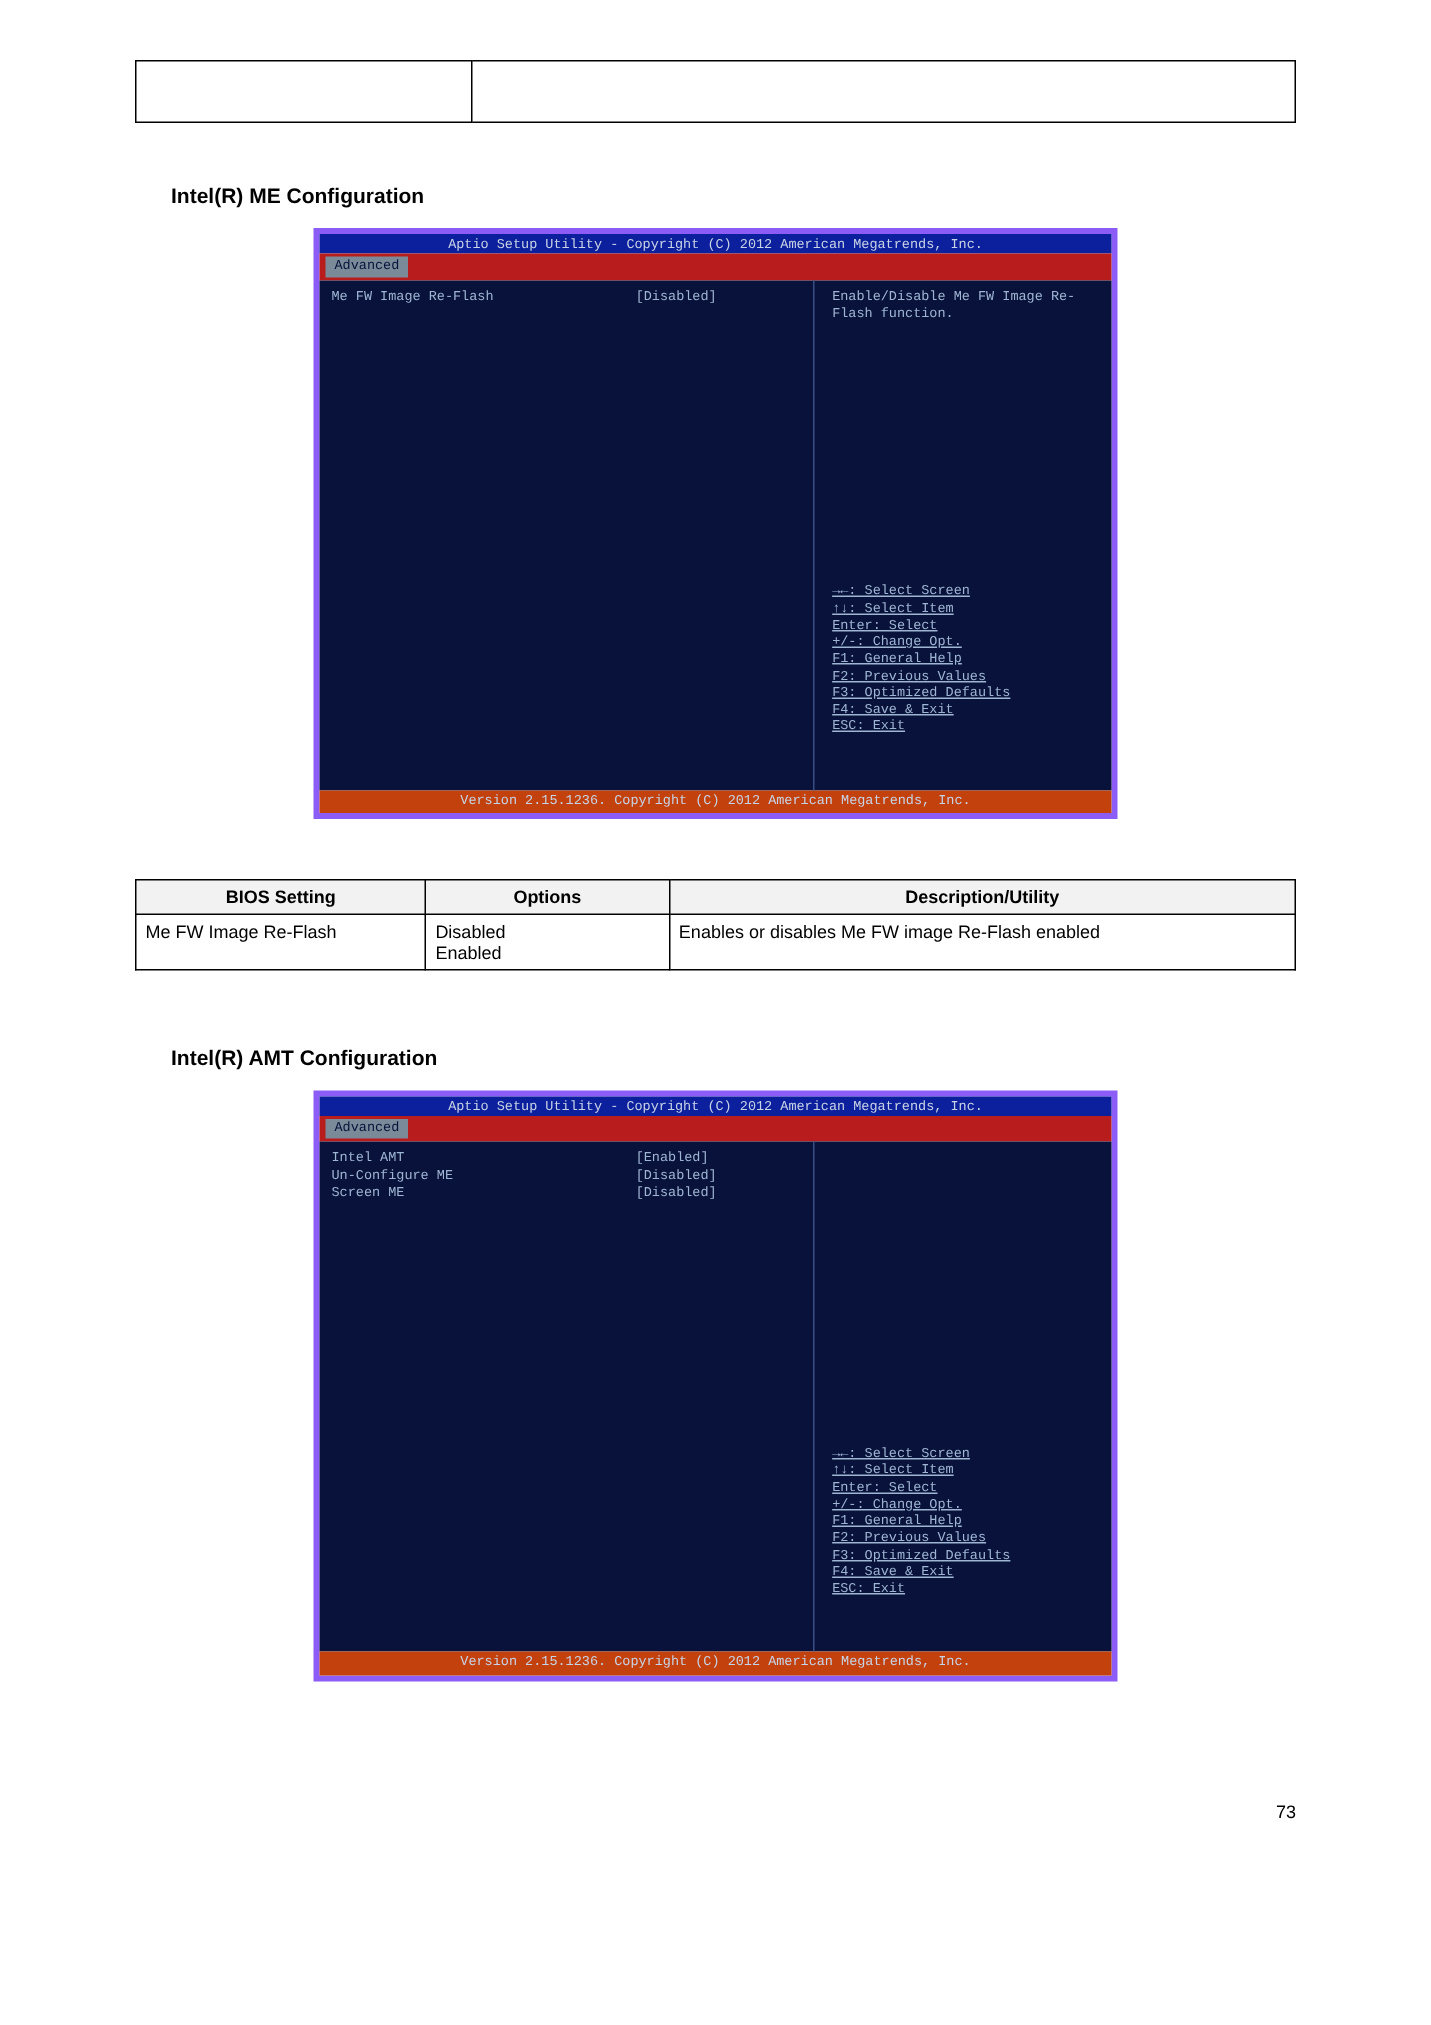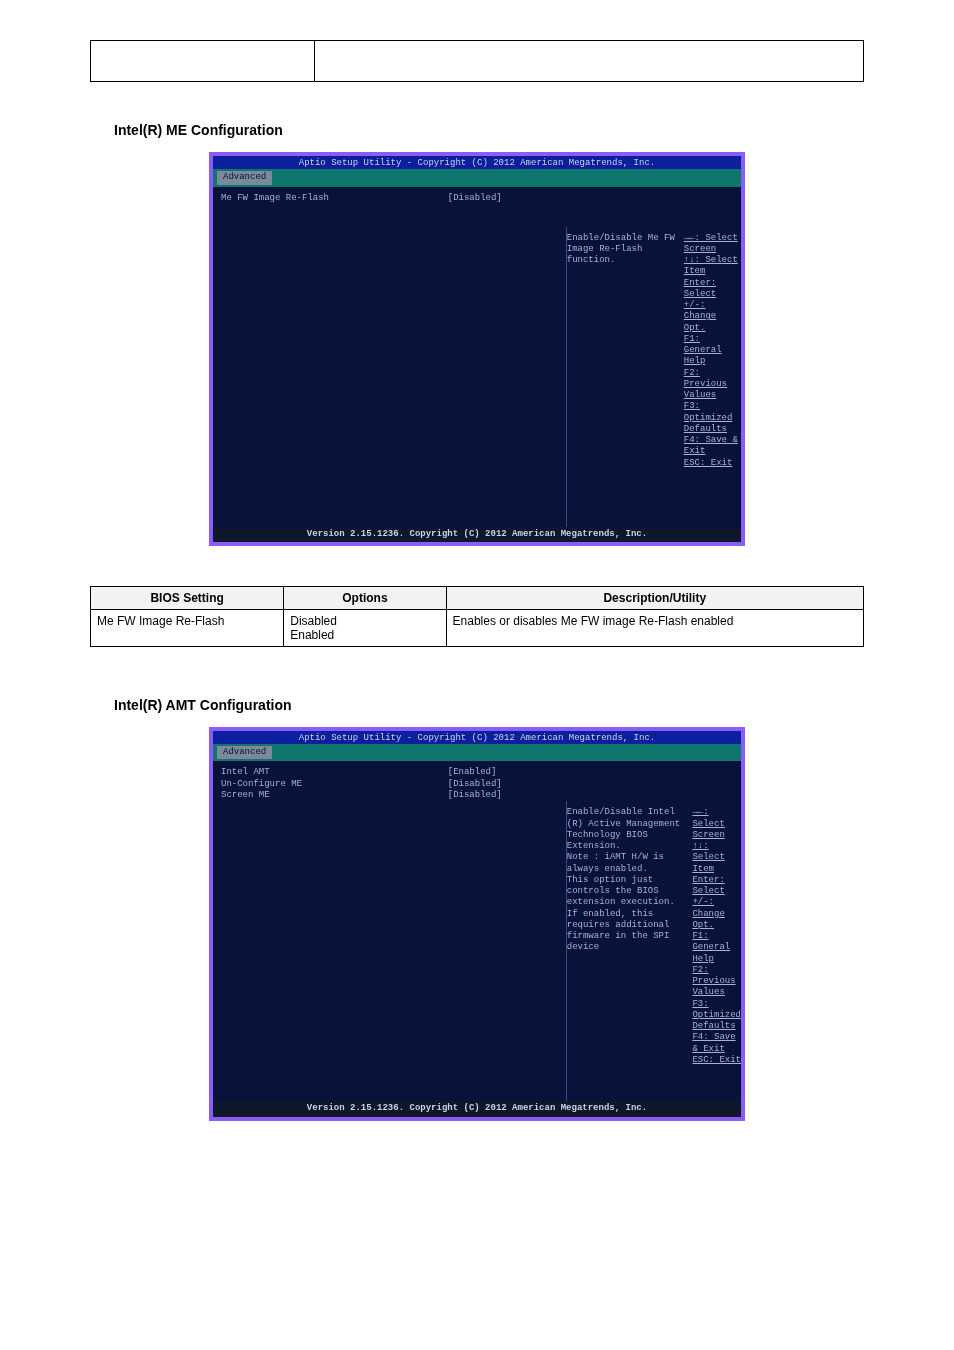--- a/index.html
+++ b/index.html
@@ -40,21 +40,21 @@
     color: #9fb5d4;
     line-height: 1.25;
   }
   .bios-header {
     background: #0c1f9c;
     color: #c8d3e6;
     padding: 2px 4px 0 4px;
     text-align: center;
   }
   .bios-tabrow {
-    background: #0f766e;
+    background: #b91c1c;
     padding: 2px 4px;
   }
   .bios-tab {
     display: inline-block;
     padding: 1px 6px;
   }
   .bios-tab.active {
     background: #7a8a99;
     color: #08123a;
   }
@@ -63,37 +63,35 @@
     display: flex;
     height: 340px;
   }
   .bios-left {
     flex: 1;
     padding: 6px 8px;
   }
   .bios-right {
     width: 33%;
     border-left: 1px solid #3a4d82;
-    padding: 6px 0;
+    padding: 6px 12px;
     display: flex;
-    flex-direction: row;
-    margin-top: 40px;
+    flex-direction: column;
   }
   .bios-item {
     display: flex;
   }
   .bios-item .label { flex: 1; }
   .bios-item .value { width: 110px; }
   .bios-help-gap { flex: 1; }
   .bios-footer {
-    background: #0f172a;
+    background: #c2410c;
     color: #c8d3e6;
     text-align: center;
     padding: 2px 4px;
-    font-weight: bold;
   }
   .desc-table {
     border-collapse: collapse;
     width: 100%;
     margin-bottom: 50px;
     border-radius: 21px;
   }
   .desc-table th, .desc-table td {
     border: 1px solid #000;
     padding: 4px 6px;
@@ -196,36 +194,33 @@
         <div class="bios-item">
           <span class="label">Un-Configure ME</span>
           <span class="value">[Disabled]</span>
         </div>
         <div class="bios-item">
           <span class="label">Screen ME</span>
           <span class="value">[Disabled]</span>
         </div>
       </div>
       <div class="bios-right">
-        <div style="white-space:pre-line;">Enable/Disable Intel (R) Active Management Technology BIOS Extension.
-Note : iAMT H/W is always enabled.
-This option just controls the BIOS extension execution.
-If enabled, this requires additional firmware in the SPI device</div>
         <div class="bios-help-gap"></div>
         <div class="keys-list">
           <div>→←: Select Screen</div>
           <div>↑↓: Select Item</div>
           <div>Enter: Select</div>
           <div>+/-: Change Opt.</div>
           <div>F1: General Help</div>
           <div>F2: Previous Values</div>
           <div>F3: Optimized Defaults</div>
           <div>F4: Save &amp; Exit</div>
           <div>ESC: Exit</div>
         </div>
         <div style="height:30px;"></div>
       </div>
     </div>
     <div class="bios-footer">Version 2.15.1236. Copyright (C) 2012 American Megatrends, Inc.</div>
   </div>
 
+  <div class="page-number">73</div>
 
 </div>
 
 </body></html>

